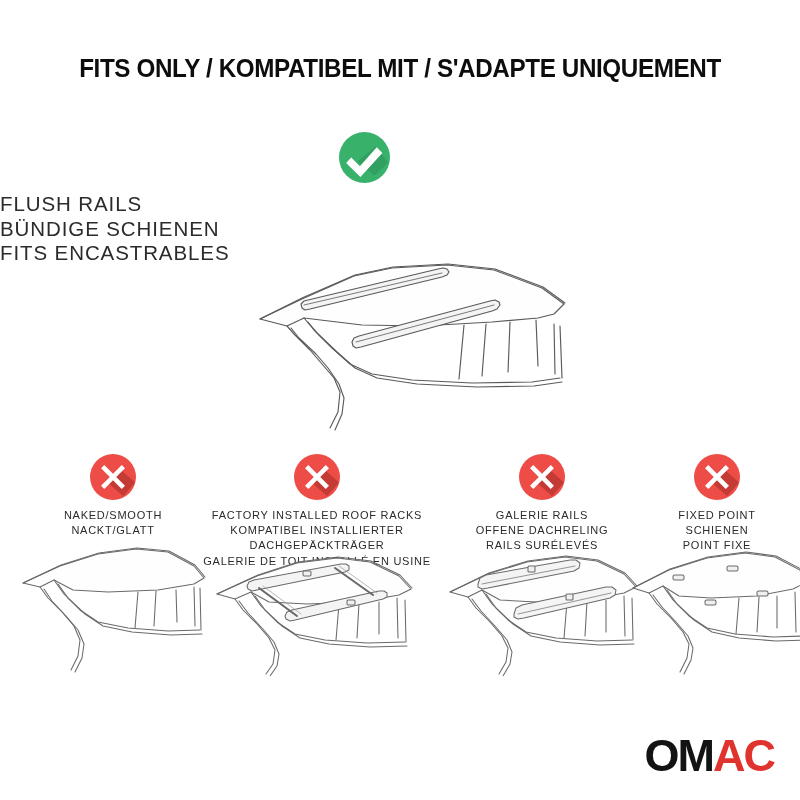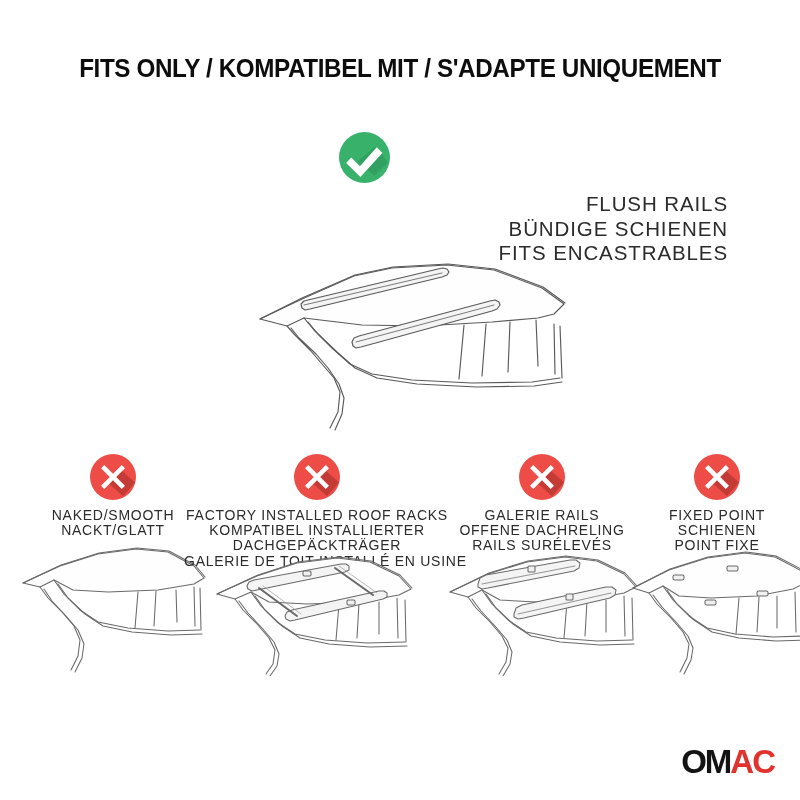--- a/index.html
+++ b/index.html
@@ -32,21 +32,21 @@
     transform-origin: center;
     white-space: nowrap;
   }
 
   
   .main-block {
     position: absolute;
     left: 0;
     top: 132px;
     width: 728px;
-    text-align: right;
+    text-align: left;
   }
   .check-badge {
     width: 51px;
     height: 51px;
     margin: 0 auto;
     position: relative;
   }
   .main-labels {
     margin-top: 9px;
     font-size: 20.5px;
@@ -79,21 +79,21 @@
     text-align: center;
   }
   .option .x-badge {
     width: 46px;
     height: 46px;
     margin: 4px auto 0;
     position: relative;
   }
   .option .opt-labels {
     margin-top: 8px;
-    font-size: 14px;
+    font-size: 11px;
     line-height: 15.2px;
     letter-spacing: 0.75px;
     color: #2b2b2b;
   }
   .option .opt-labels span { display: block; white-space: nowrap; }
   .option .opt-illustration {
     position: absolute;
     left: 50%;
     transform: translateX(-50%);
   }
@@ -108,21 +108,21 @@
   .opt-3 .opt-illustration { top: 96px; }
   .opt-4 .opt-illustration { top: 96px; }
 
   
   .brand-logo {
     position: absolute;
     right: 26px;
     bottom: 22px;
     font-family: "Liberation Sans", sans-serif;
     font-weight: bold;
-    font-size: 33px;
+    font-size: 45px;
     letter-spacing: -2px;
     line-height: 1;
     white-space: nowrap;
   }
   .brand-logo .om { color: #131313; }
   .brand-logo .ac { color: #e0332e; }
 </style>
 </head>
 <body>
 

